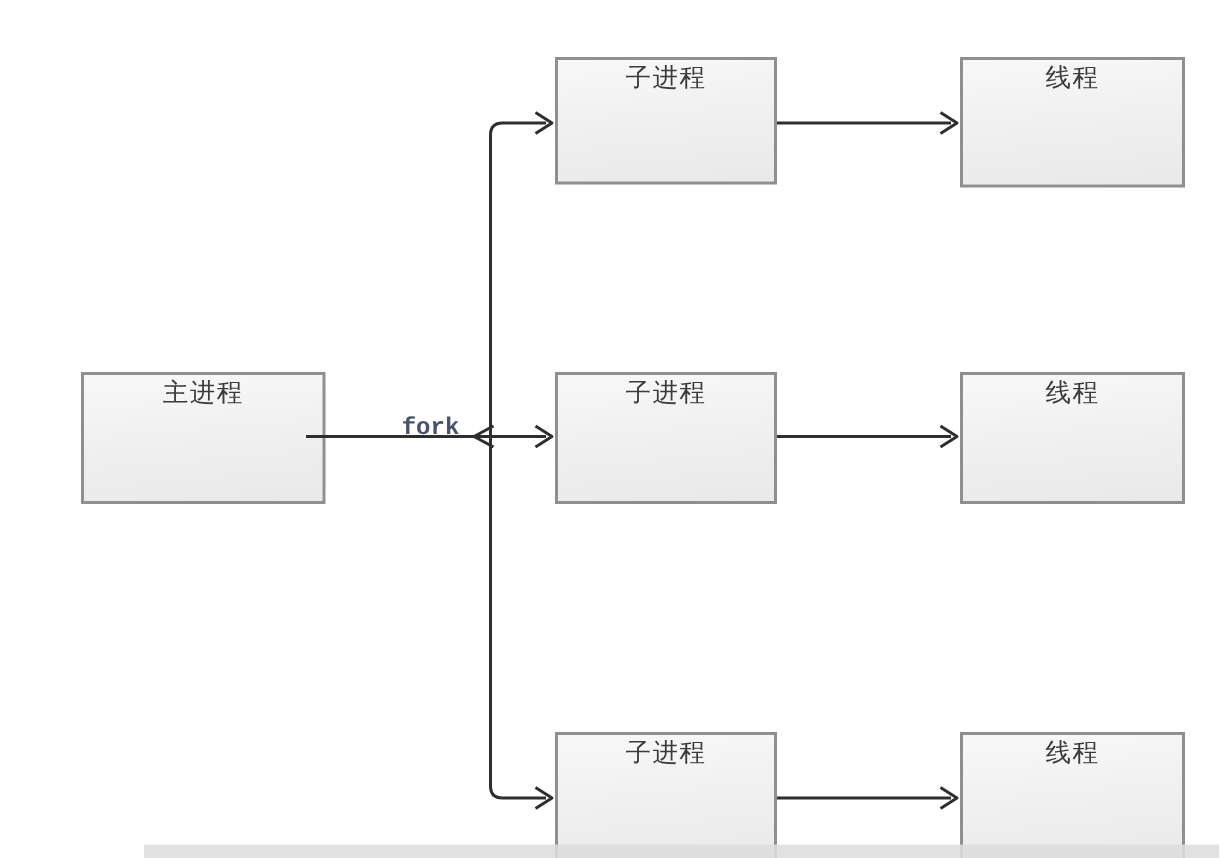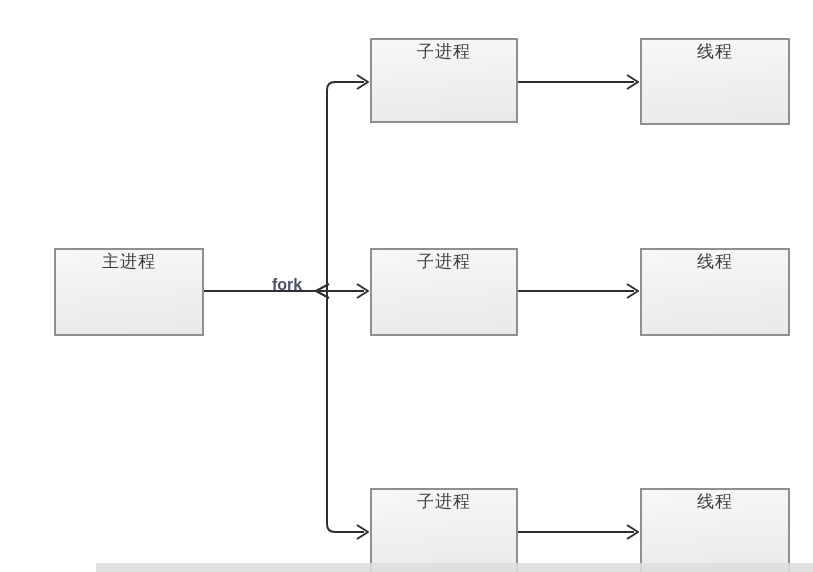--- a/index.html
+++ b/index.html
@@ -14,37 +14,38 @@
     position:absolute;
     box-sizing:border-box;
     border:2px solid #8f8f8f;
     background:linear-gradient(175deg,#f8f8f8 0%,#efefef 55%,#e9e9e9 100%);
     display:flex;justify-content:center;
     color:#3b3b3b;
     font-size:17px;
     letter-spacing:1px;
   }
   
-  .n-main    {left:54px;  top:248px; width:150px; height:88px;}
+  .n-main    {left:54px;  top:248px; width:163px; height:88px;}
   .n-child1  {left:370px; top:38px;  width:148px; height:85px;}
   .n-thread1 {left:640px; top:38px;  width:150px; height:87px;}
   .n-child2  {left:370px; top:248px; width:148px; height:88px;}
   .n-thread2 {left:640px; top:248px; width:150px; height:88px;}
   .n-child3  {left:370px; top:488px; width:148px; height:92px;}
   .n-thread3 {left:640px; top:488px; width:150px; height:92px;}
 
   .fork-label{
     position:absolute;
     left:262px; top:276px;
     width:50px;
     text-align:center;
     font-size:16px;
     font-weight:600;
     color:#47536b;
     z-index:1;
+    font-family:Liberation Mono, monospace;
   }
   svg.wires{
     position:absolute;left:0;top:0;
     z-index:2;
     pointer-events:none;
   }
   .bottom-bar{
     position:absolute;
     left:96px; top:563px;
     width:717px; height:9px;

